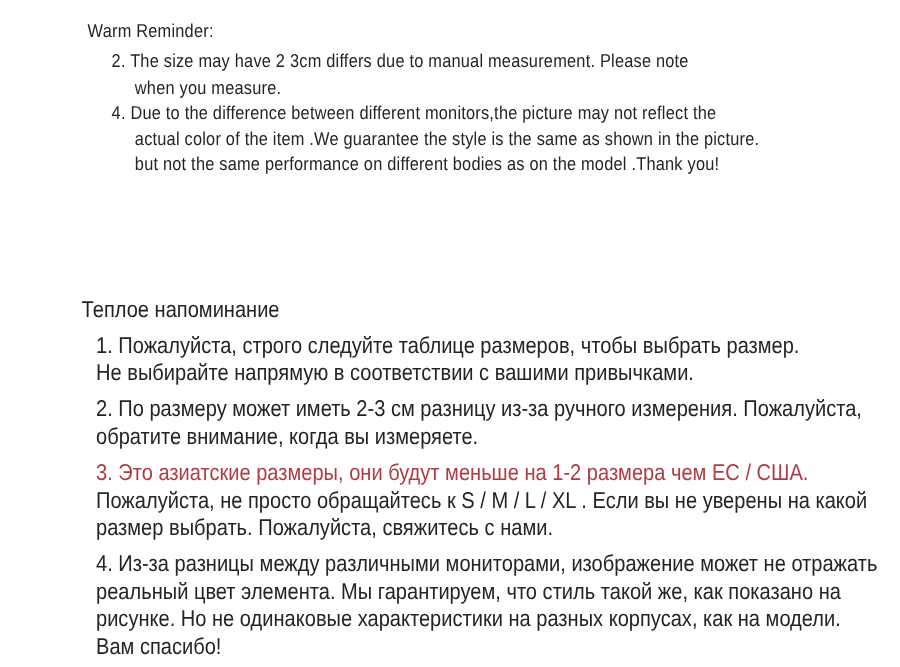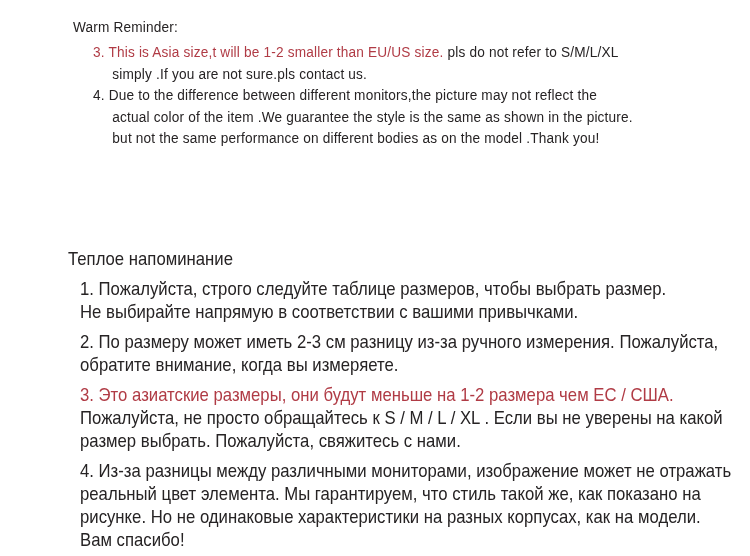--- a/index.html
+++ b/index.html
@@ -50,22 +50,22 @@
 </style>
 </head>
 <body>
 
 <div class="page" style="--bg: #ffffff; --ink: #262324; --red: #b03b45;">
 
   <section class="en">
     <div class="line title">Warm Reminder:</div>
     <div class="items" id="en-items">
         <div class="para">
-          <div class="line"><span class="red">3. This is Asia size,t will be 1-2 smaller than EU/US size.</span><span class=""> pls do not refer to S/M/L/XL</span></div>
-          <div class="line cont"><span class="">simply .If you are not sure.pls contact us.</span></div>
+          <div class="line"><span class="">2. The size may have 2 3cm differs due to manual measurement. Please note</span></div>
+          <div class="line cont"><span class="">when you measure.</span></div>
         </div>
         <div class="para">
           <div class="line"><span class="">4. Due to the difference between different monitors,the picture may not reflect the</span></div>
           <div class="line cont"><span class="">actual color of the item .We guarantee the style is the same as shown in the picture.</span></div>
           <div class="line cont"><span class="">but not the same performance on different bodies as on the model .Thank you!</span></div>
         </div>
       </div>
   </section>
 
   <section class="ru">

